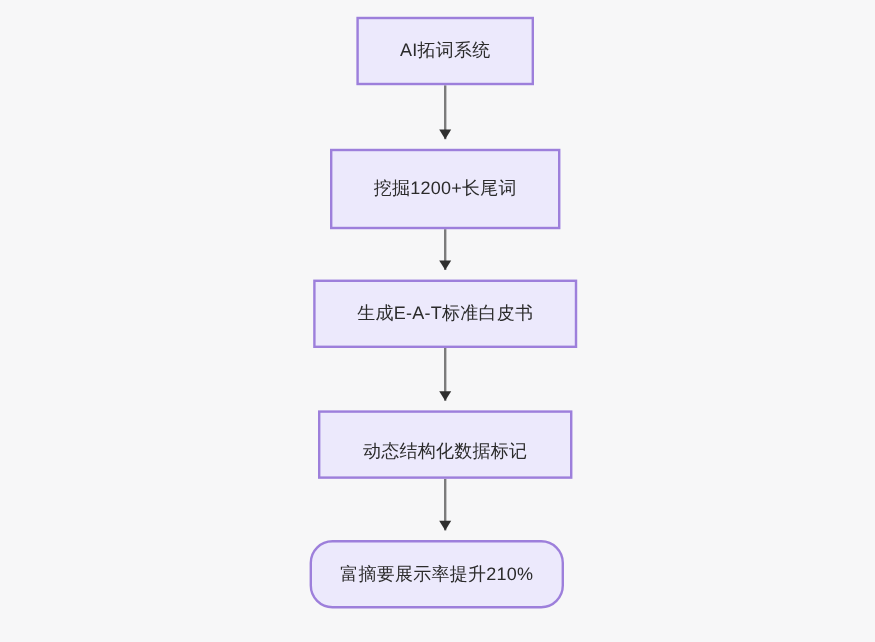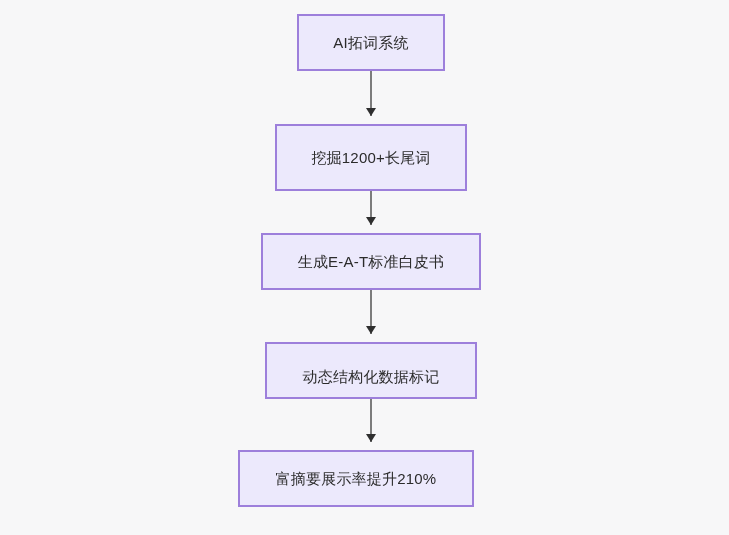--- a/index.html
+++ b/index.html
@@ -81,17 +81,17 @@
   </div>
 
   <div class="node" style="left: 261px; top: 233px; width: 220px; height: 57px; background: rgb(236, 233, 252); border-color: rgb(157, 127, 219);">
     <span class="node-label" style="color: rgb(43, 43, 43); text-align: right;">生成E-A-T标准白皮书</span>
   </div>
 
   <div class="node" style="left: 265px; top: 342px; width: 212px; height: 57px; background: rgb(236, 233, 252); border-color: rgb(157, 127, 219);">
     <span class="node-label" style="color: rgb(43, 43, 43); margin-top: 12px;">动态结构化数据标记</span>
   </div>
 
-  <div class="node" style="left: 238px; top: 450px; width: 236px; height: 57px; background: rgb(236, 233, 252); border-color: rgb(157, 127, 219);">
+  <div class="node" style="left: 258px; top: 450px; width: 212px; height: 57px; background: rgb(236, 233, 252); border-color: rgb(157, 127, 219); border-radius: 19px;">
     <span class="node-label" style="color: rgb(43, 43, 43);">富摘要展示率提升210%</span>
   </div>
 
 </div>
 
 </body></html>

